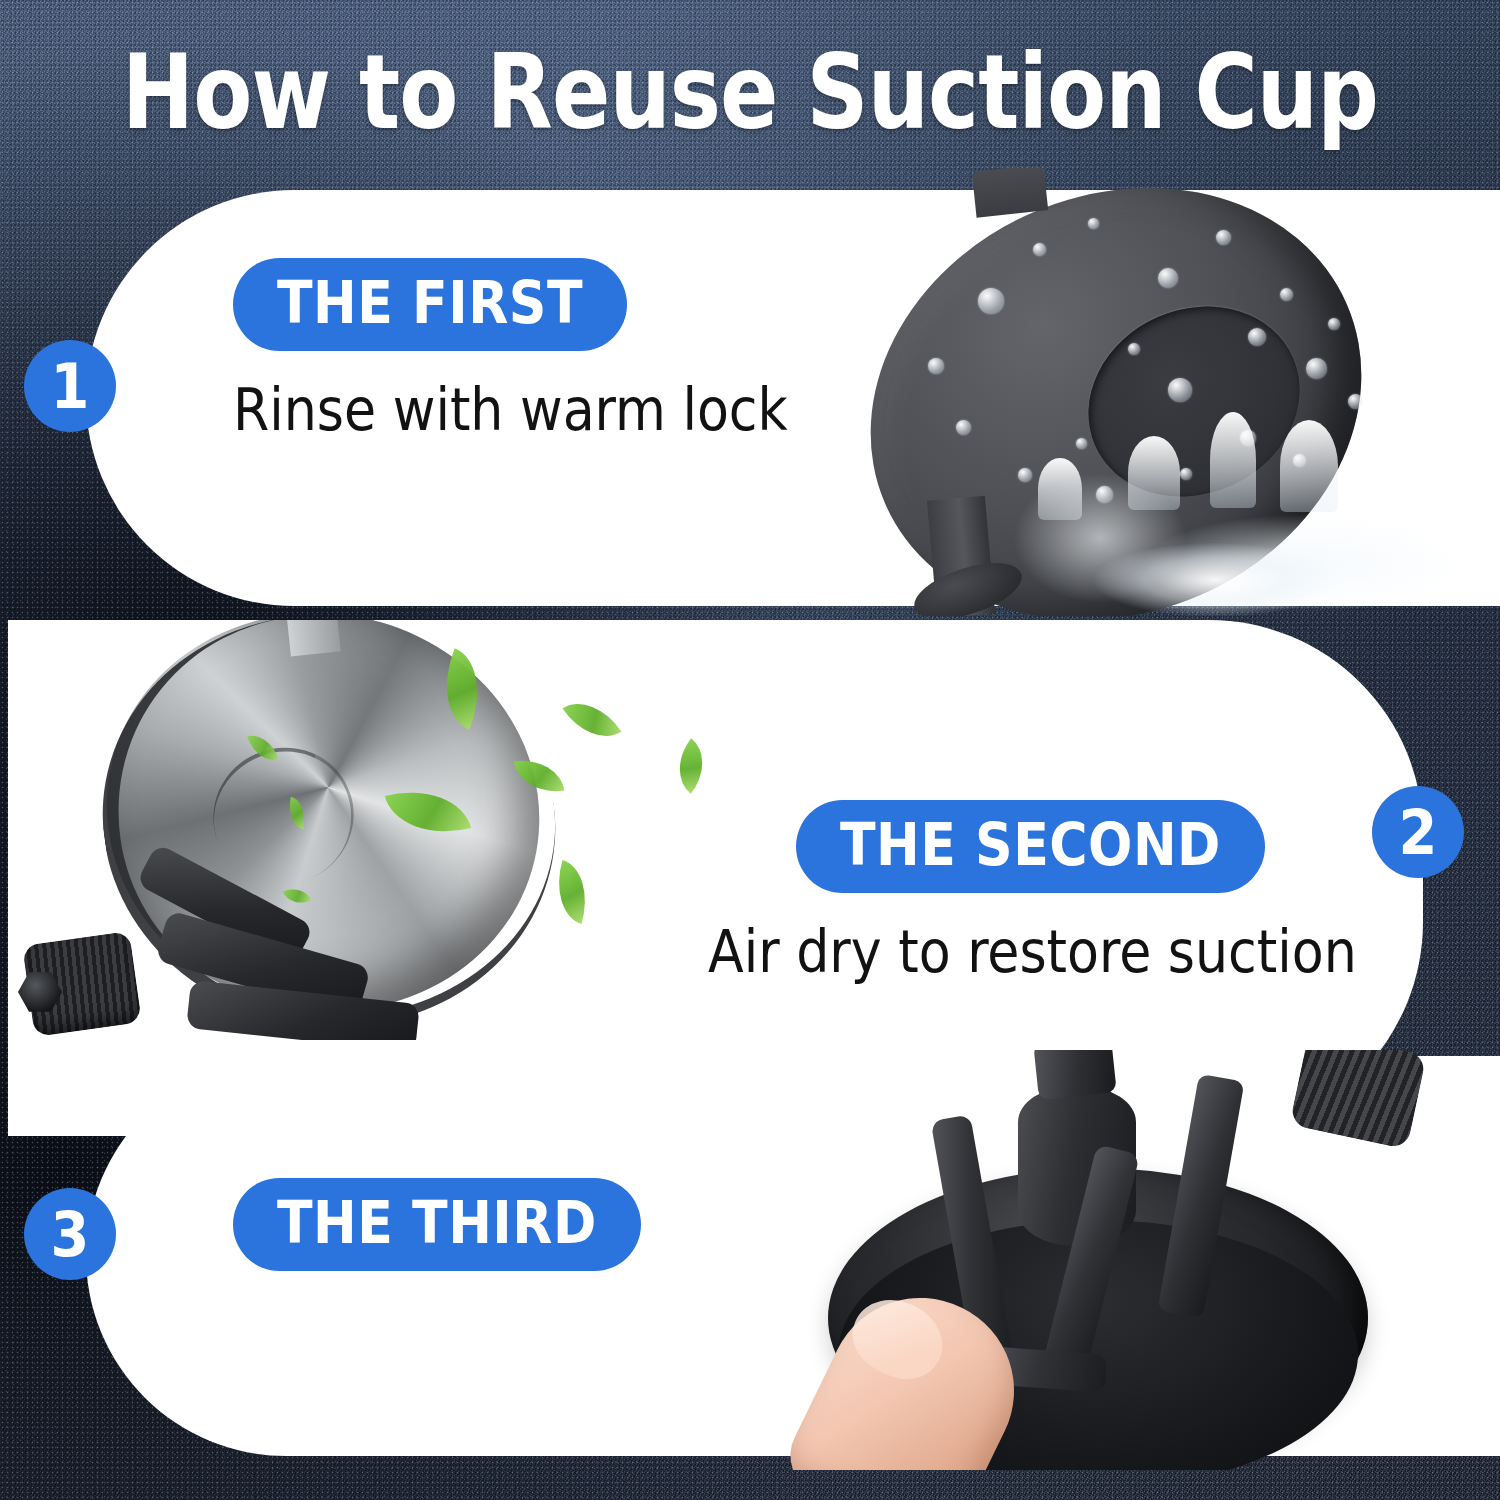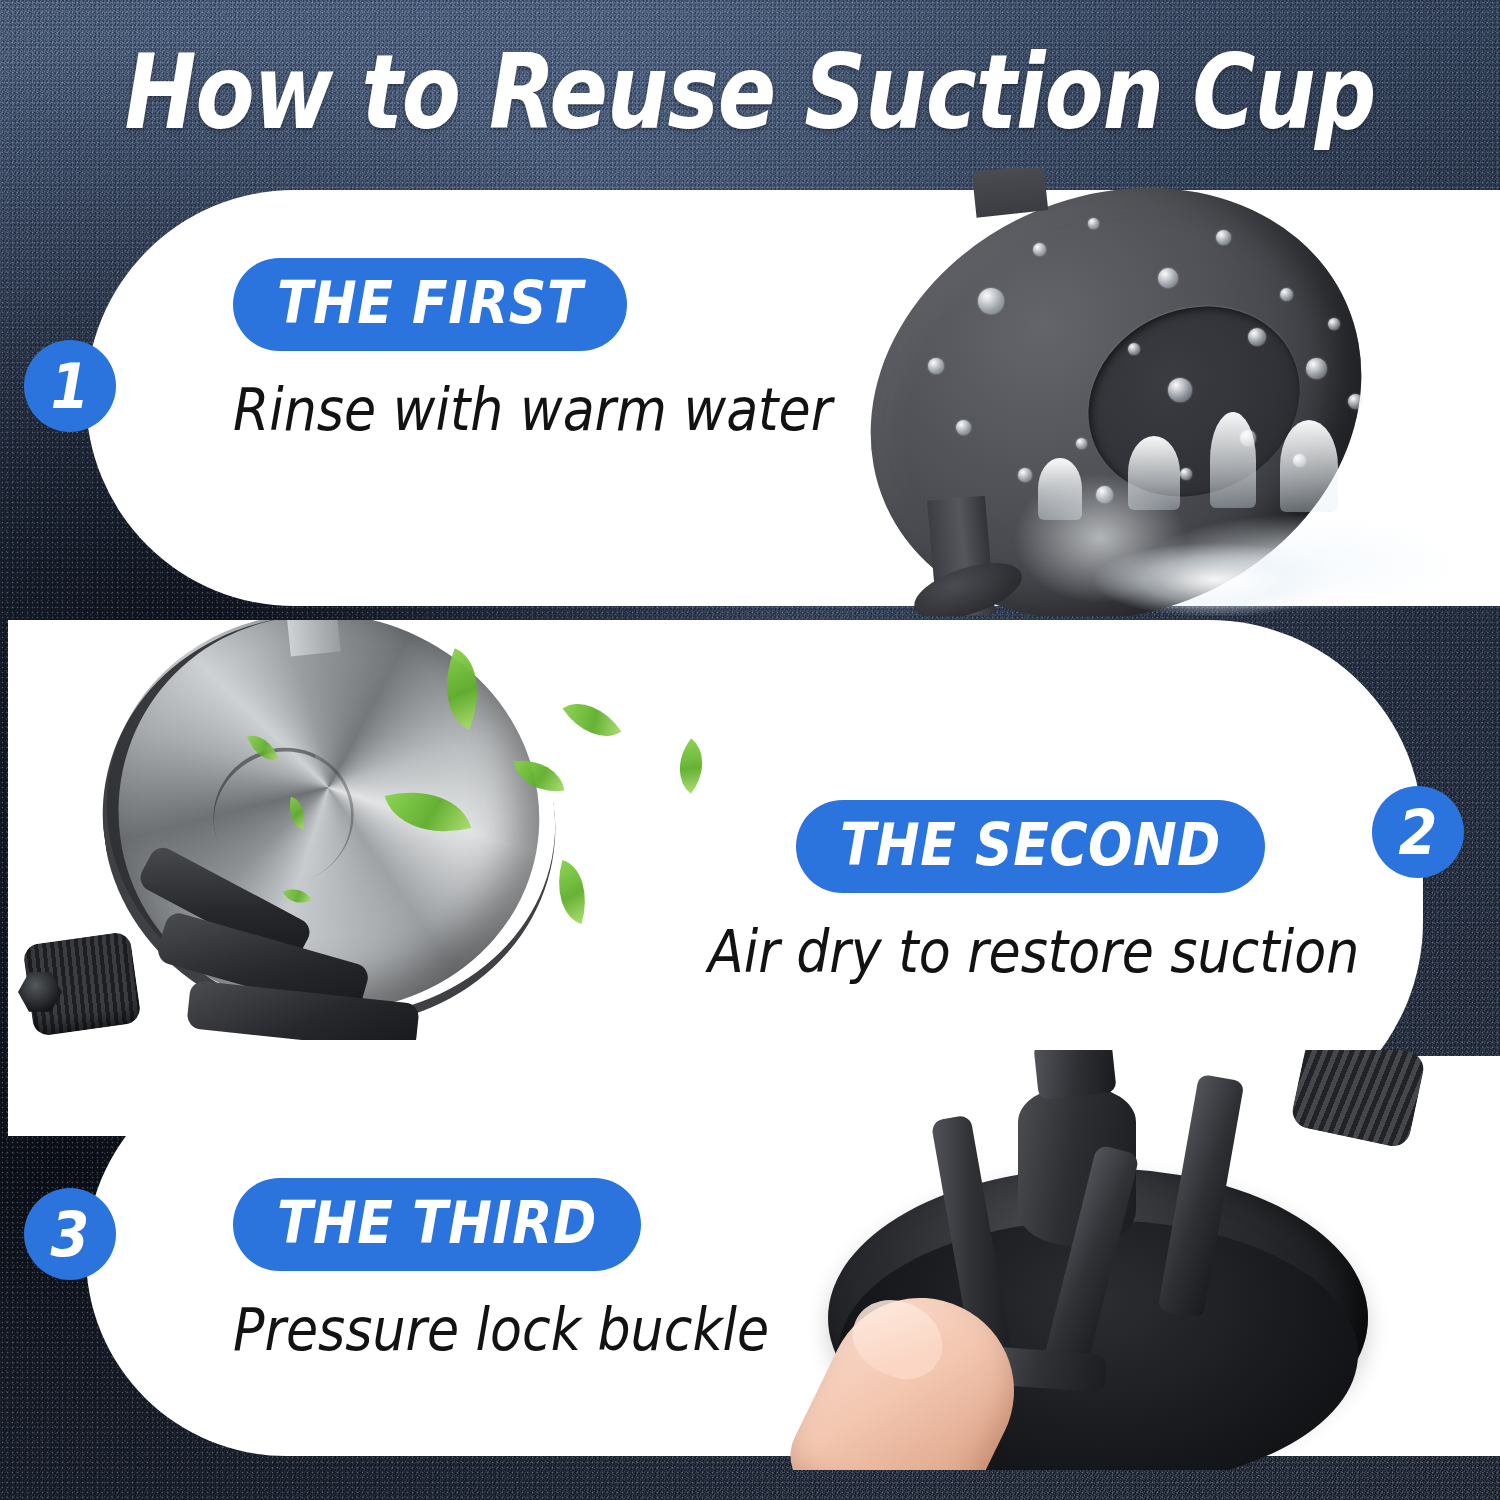--- a/index.html
+++ b/index.html
@@ -8,21 +8,20 @@
     overflow: hidden;
     font-family: "Liberation Sans", sans-serif;
   }
 
   #stage {
     position: relative;
     width: 1500px;
     height: 1500px;
     background: #3b82f6;
     overflow: hidden;
-    font-style: italic;
   }
 
   
   .denim {
     position: absolute;
     inset: 0;
     background-color: #33486a;
     background-image:
       radial-gradient(circle at 12% 46%, rgba(8,10,18,0.92) 0%, rgba(8,10,18,0.55) 18%, rgba(8,10,18,0) 42%),
       radial-gradient(circle at 4% 78%, rgba(6,8,14,0.9) 0%, rgba(6,8,14,0.4) 22%, rgba(6,8,14,0) 48%),
@@ -390,21 +389,21 @@
 
       <div class="crown" style="left:300px;top:268px;width:52px;height:74px;"></div>
       <div class="crown" style="left:382px;top:244px;width:46px;height:96px;"></div>
       <div class="crown" style="left:452px;top:252px;width:58px;height:92px;"></div>
       <div class="crown" style="left:210px;top:290px;width:44px;height:62px;"></div>
       <div class="splash"></div>
     </div>
 
     <div class="step-content" id="content-1">
       <div class="pill">THE FIRST</div>
-      <div class="caption">Rinse with warm water</div>
+      <div class="caption">Rinse with warm lock</div>
     </div>
   </div>
 
   <div class="panel" id="panel-2">
     <div class="slab"></div>
 
     <div class="photo" id="photo-2">
       <div class="cup2"></div>
       <div class="cup2-rim"></div>
       <div class="cup2-dimple"></div>
@@ -447,21 +446,20 @@
       <div class="lever3" style="left:300px;top:96px;width:44px;height:236px;transform:rotate(14deg);"></div>
       <div class="lever3" style="left:208px;top:300px;width:130px;height:38px;transform:rotate(4deg);"></div>
       <div class="knob3"></div>
 
       <div class="finger3"></div>
       <div class="nail3"></div>
     </div>
 
     <div class="step-content" id="content-3">
       <div class="pill">THE THIRD</div>
-      <div class="caption">Pressure lock buckle</div>
     </div>
   </div>
 
   <div class="badge" id="badge-1">1</div>
   <div class="badge" id="badge-2">2</div>
   <div class="badge" id="badge-3">3</div>
 
 </div>
 
 </body></html>

